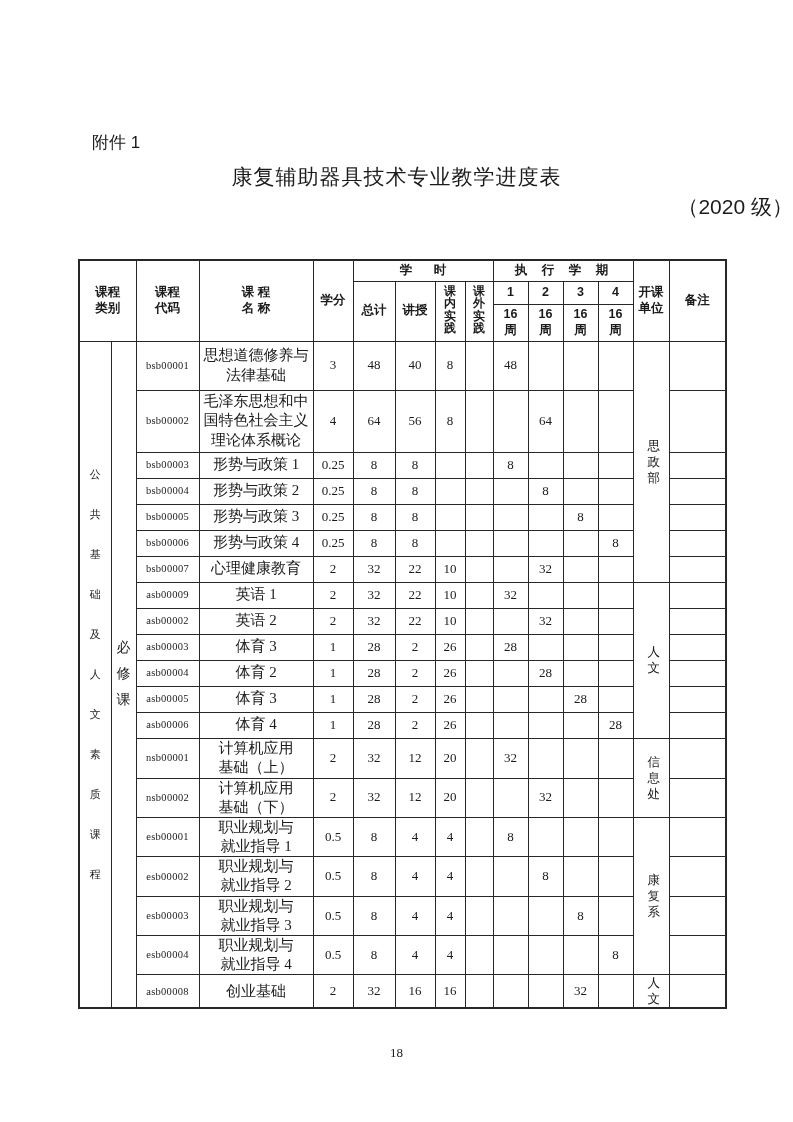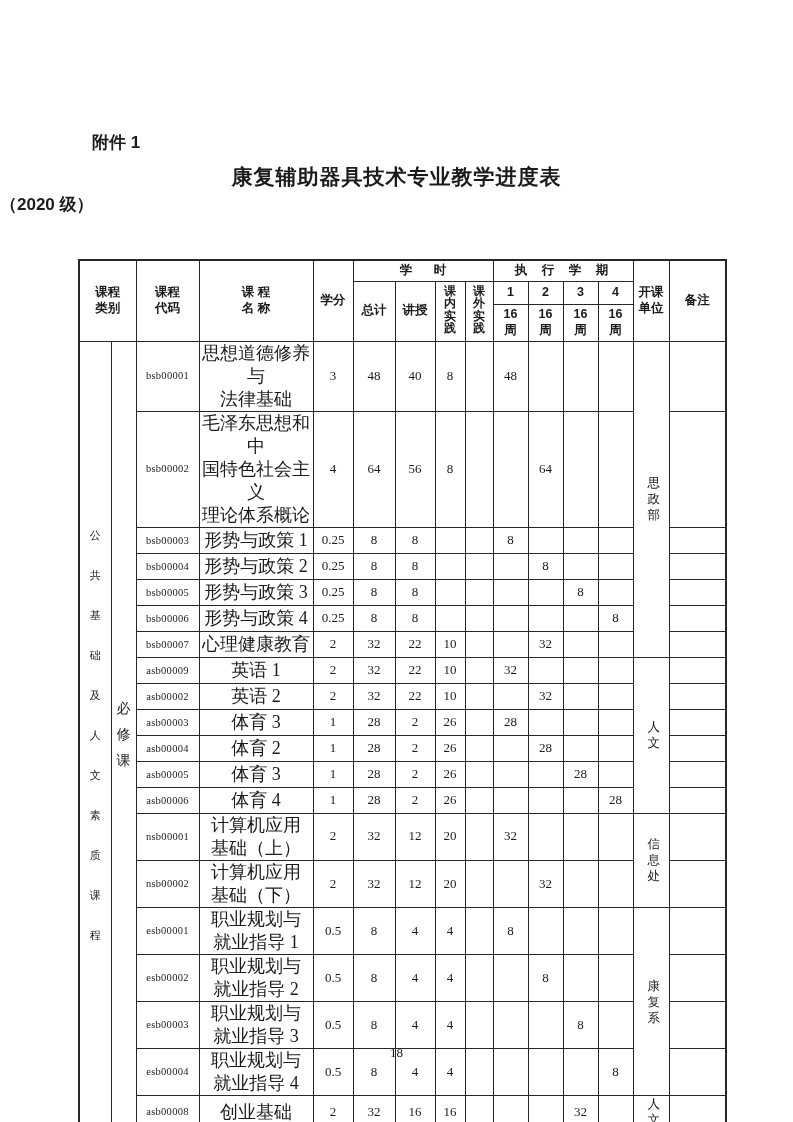--- a/index.html
+++ b/index.html
@@ -3,24 +3,24 @@
 <meta charset="utf-8">
 <style>
   html,body { margin:0; padding:0; background:#e9e9e9; }
   .page {
     position:relative; width:793px; height:1122px; margin:0 auto;
     background:#ffffff;
     font-family:"Liberation Serif","DejaVu Serif",serif;
     color:#1b1b1b;
     overflow:hidden;
   }
-  .heiti { font-family:"Liberation Sans","DejaVu Sans",sans-serif; font-weight:bold; }
+  .heiti { font-family:"Liberation Sans","DejaVu Sans",sans-serif; font-weight:normal; }
   .attachment { position:absolute; left:92px; top:131px; font-size:17px; }
   .doc-title { position:absolute; left:0; right:0; top:163px; text-align:center; font-size:21px; letter-spacing:1px; }
-  .doc-subtitle { position:absolute; left:0; right:0; top:193px; text-align:left; font-size:17px; }
+  .doc-subtitle { position:absolute; left:0; right:0; top:193px; text-align:right; font-size:21px; }
   .section-title { position:absolute; left:0; right:0; top:231px; text-align:center; font-size:14.5px; }
   .page-number { position:absolute; left:0; right:0; top:1045px; text-align:center; font-size:13px; }
 
   table.sched {
     position:absolute; left:78px; top:259px;
     width:647px; border-collapse:collapse; table-layout:fixed;
     border:2px solid #272727;
   }
   .sched th, .sched td {
     border:1px solid #272727;
@@ -28,21 +28,21 @@
     padding:0 1px;
     font-size:13px; line-height:1.28;
     white-space:pre-line;
     overflow:hidden;
   }
   .sched th {
     font-family:"Liberation Sans","DejaVu Sans",sans-serif;
     font-weight:bold; font-size:12.5px; line-height:1.25;
   }
   .sched td.code { font-size:10.5px; letter-spacing:0.3px; }
-  .sched td.name { font-size:18px; }
+  .sched td.name { font-size:15px; }
   .sched td.unit { font-size:12.5px; padding:0 14px; }
   .sp-hours { word-spacing:18px; }
   .sp-sem { word-spacing:5px; letter-spacing:3px; }
   .vtext { display:inline-block; width:1em; word-break:break-all; line-height:1.15; }
   th .vtext { font-size:12px; line-height:12.5px; }
   .vtext.cat-main { font-size:11px; line-height:40px; font-family:Liberation Serif, serif; font-weight:normal; }
   .vtext.cat-sub  { font-size:14px; line-height:26px; font-family:"Liberation Serif","DejaVu Serif",serif; font-weight:normal; }
 </style>
 </head>
 <body>

